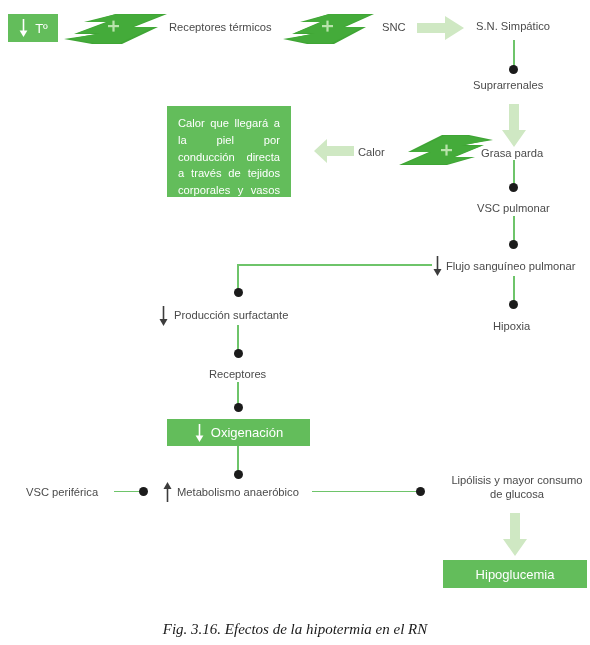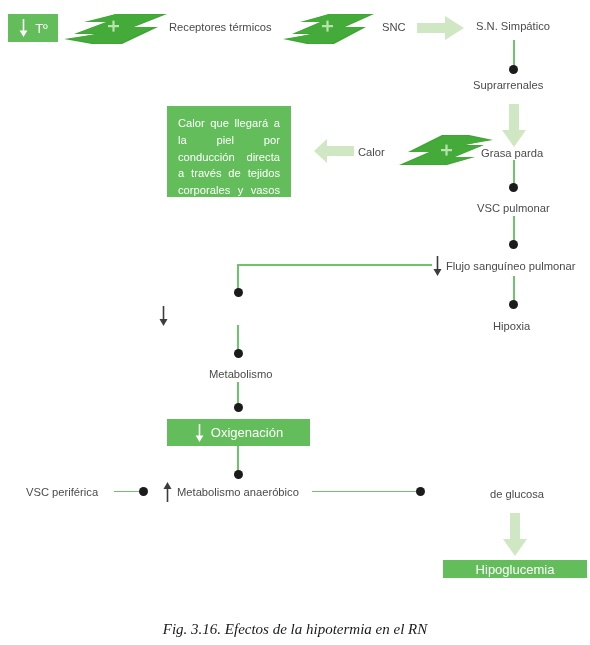--- a/index.html
+++ b/index.html
@@ -135,24 +135,25 @@
   <div class="line-v" style="left:513px;top:276px;height:28px;"></div>
   <div class="dot" style="left:509.3px;top:300px;"></div>
   <div class="node" style="left:493px;top:319px;">Hipoxia</div>
 
   <div class="svgwrap" style="left:158px;top:306px;">
     <svg width="11" height="21" viewBox="0 0 11 21">
       <line x1="5.5" y1="0" x2="5.5" y2="14" stroke="#3c3c3c" stroke-width="1.6"></line>
       <polygon points="5.5,20 1.5,13 9.5,13" fill="#3c3c3c"></polygon>
     </svg>
   </div>
+  <div class="node" style="left:174px;top:308px;">Producción surfactante</div>
 
   <div class="line-v" style="left:237.2px;top:325px;height:28px;"></div>
   <div class="dot" style="left:233.5px;top:349px;"></div>
-  <div class="node" style="left:209px;top:367px;">Metabolismo</div>
+  <div class="node" style="left:209px;top:367px;">Receptores</div>
 
   <div class="line-v" style="left:237.2px;top:382px;height:28px;"></div>
   <div class="dot" style="left:233.5px;top:403px;"></div>
 
   <div class="gbox" style="left:167px;top:419px;width:143px;height:27px;">
     <div class="inbox">
       <svg width="11" height="20" viewBox="0 0 11 20">
         <line x1="5.5" y1="1" x2="5.5" y2="14" stroke="#ffffff" stroke-width="1.6"></line>
         <polygon points="5.5,19 1.6,12.5 9.4,12.5" fill="#ffffff"></polygon>
       </svg>
@@ -172,31 +173,31 @@
       <line x1="5.5" y1="21" x2="5.5" y2="7" stroke="#3c3c3c" stroke-width="1.6"></line>
       <polygon points="5.5,1 1.5,8 9.5,8" fill="#3c3c3c"></polygon>
     </svg>
   </div>
   <div class="node" style="left:177px;top:485px;">Metabolismo anaeróbico</div>
 
   <div class="line-h" style="left:312px;top:490.5px;width:108px;"></div>
   <div class="dot" style="left:416px;top:486.5px;"></div>
 
   <div class="node multi" style="left:444px;top:473px;width:146px;">
-    <br>
+    <span>Lipólisis y mayor consumo</span><br>
     <span>de glucosa</span>
   </div>
 
   <div class="svgwrap" style="left:503px;top:513px;">
     <svg width="24" height="43" viewBox="0 0 24 43">
       <polygon points="7,0 17,0 17,26 24,26 12,43 0,26 7,26" fill="#cfe8c3"></polygon>
     </svg>
   </div>
 
-  <div class="gbox" style="left:443px;top:560px;width:144px;height:18px;">
+  <div class="gbox" style="left:443px;top:560px;width:144px;height:28px;">
     <div class="inbox">
       <span class="lbl">Hipoglucemia</span>
     </div>
   </div>
 
   <div class="cap" style="top:621px;">Fig. 3.16. Efectos de la hipotermia en el RN</div>
 
 </div>
 
 </body></html>

